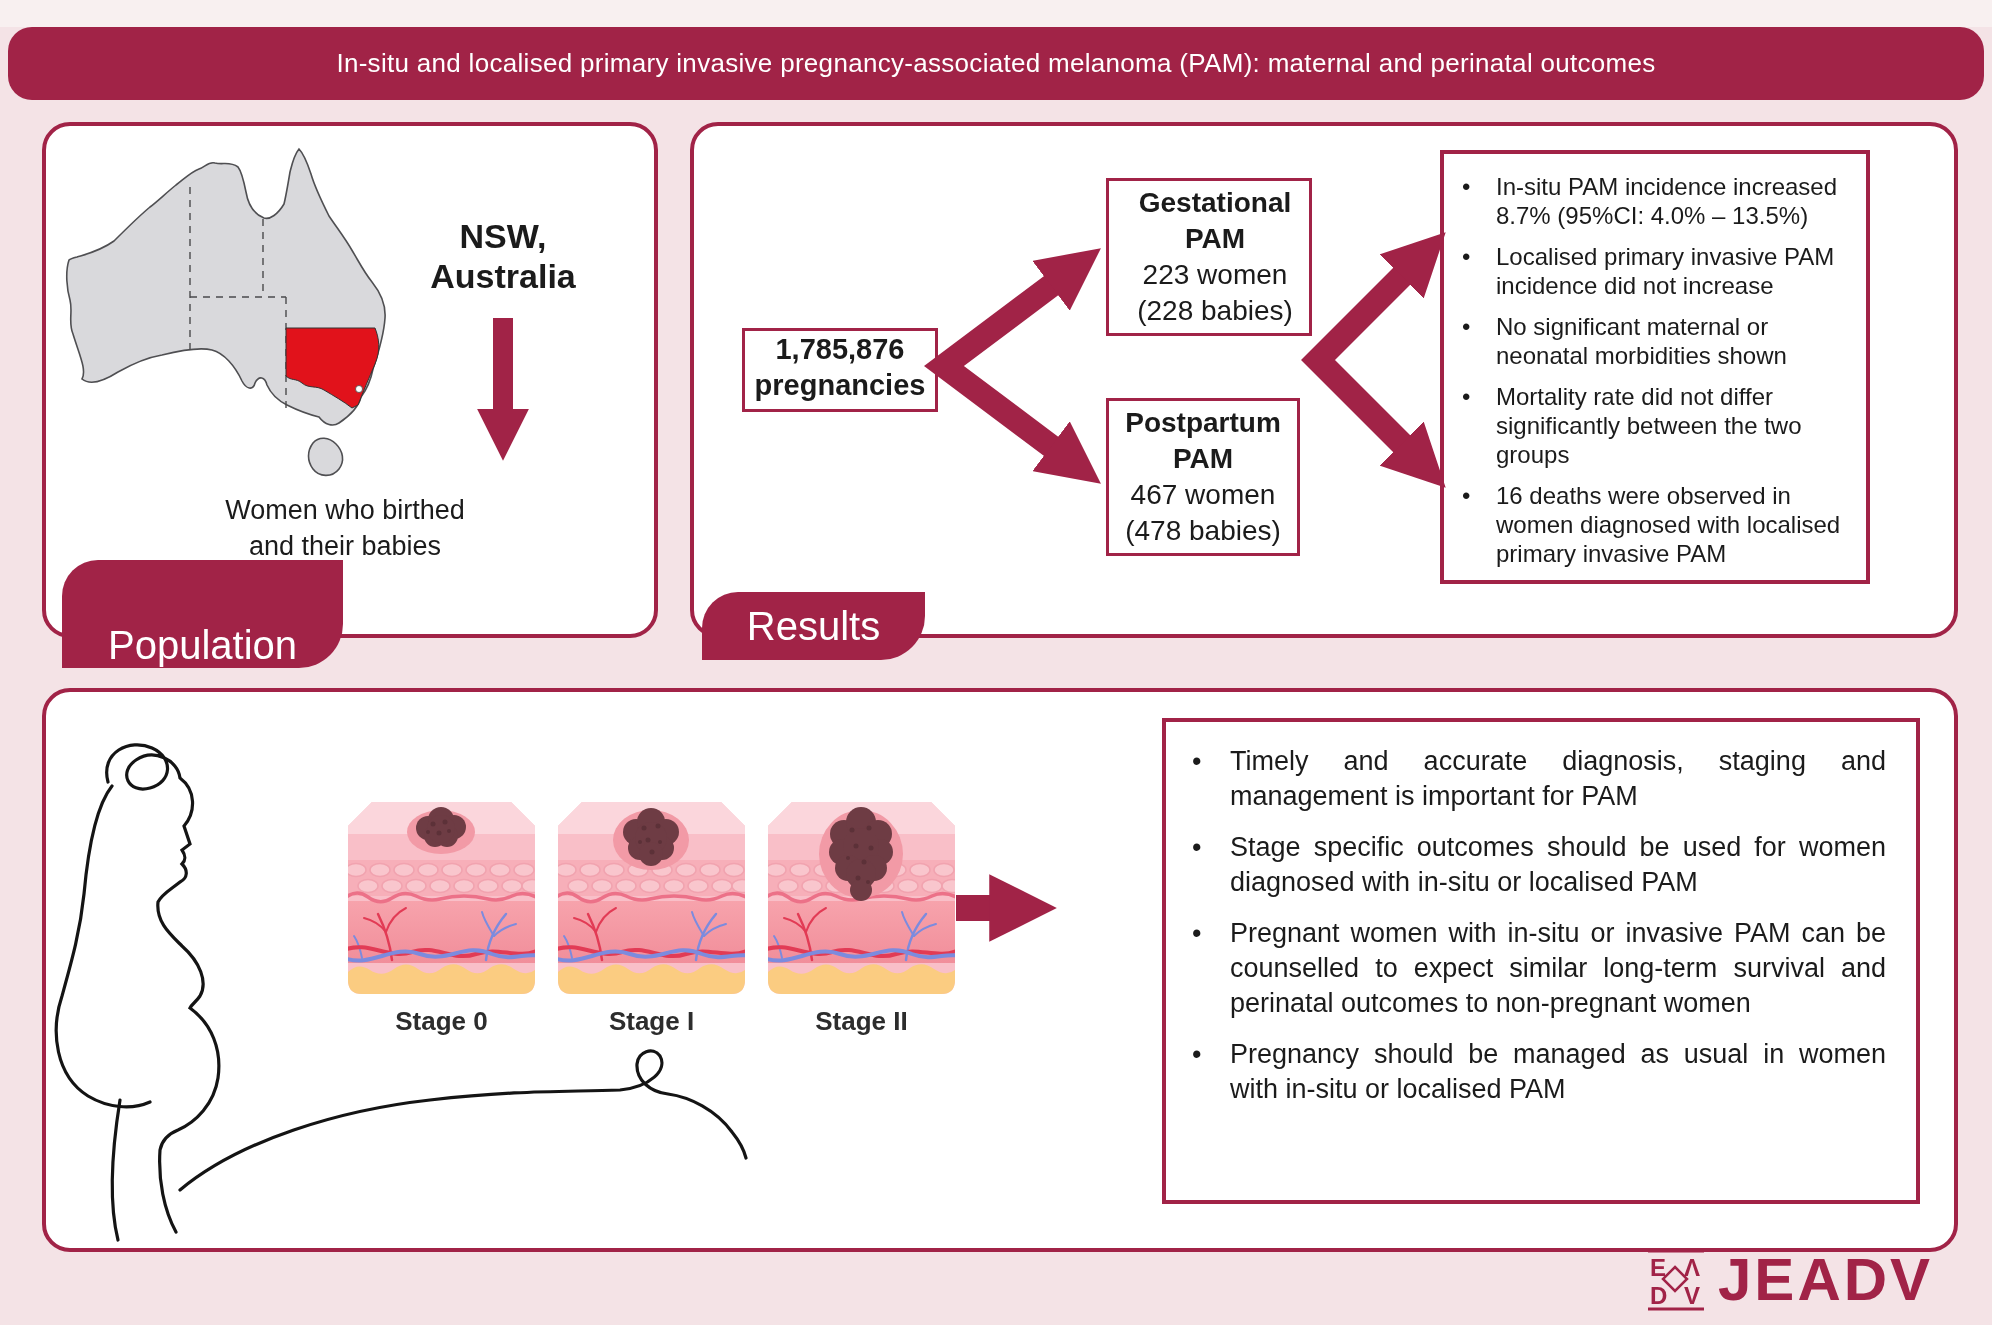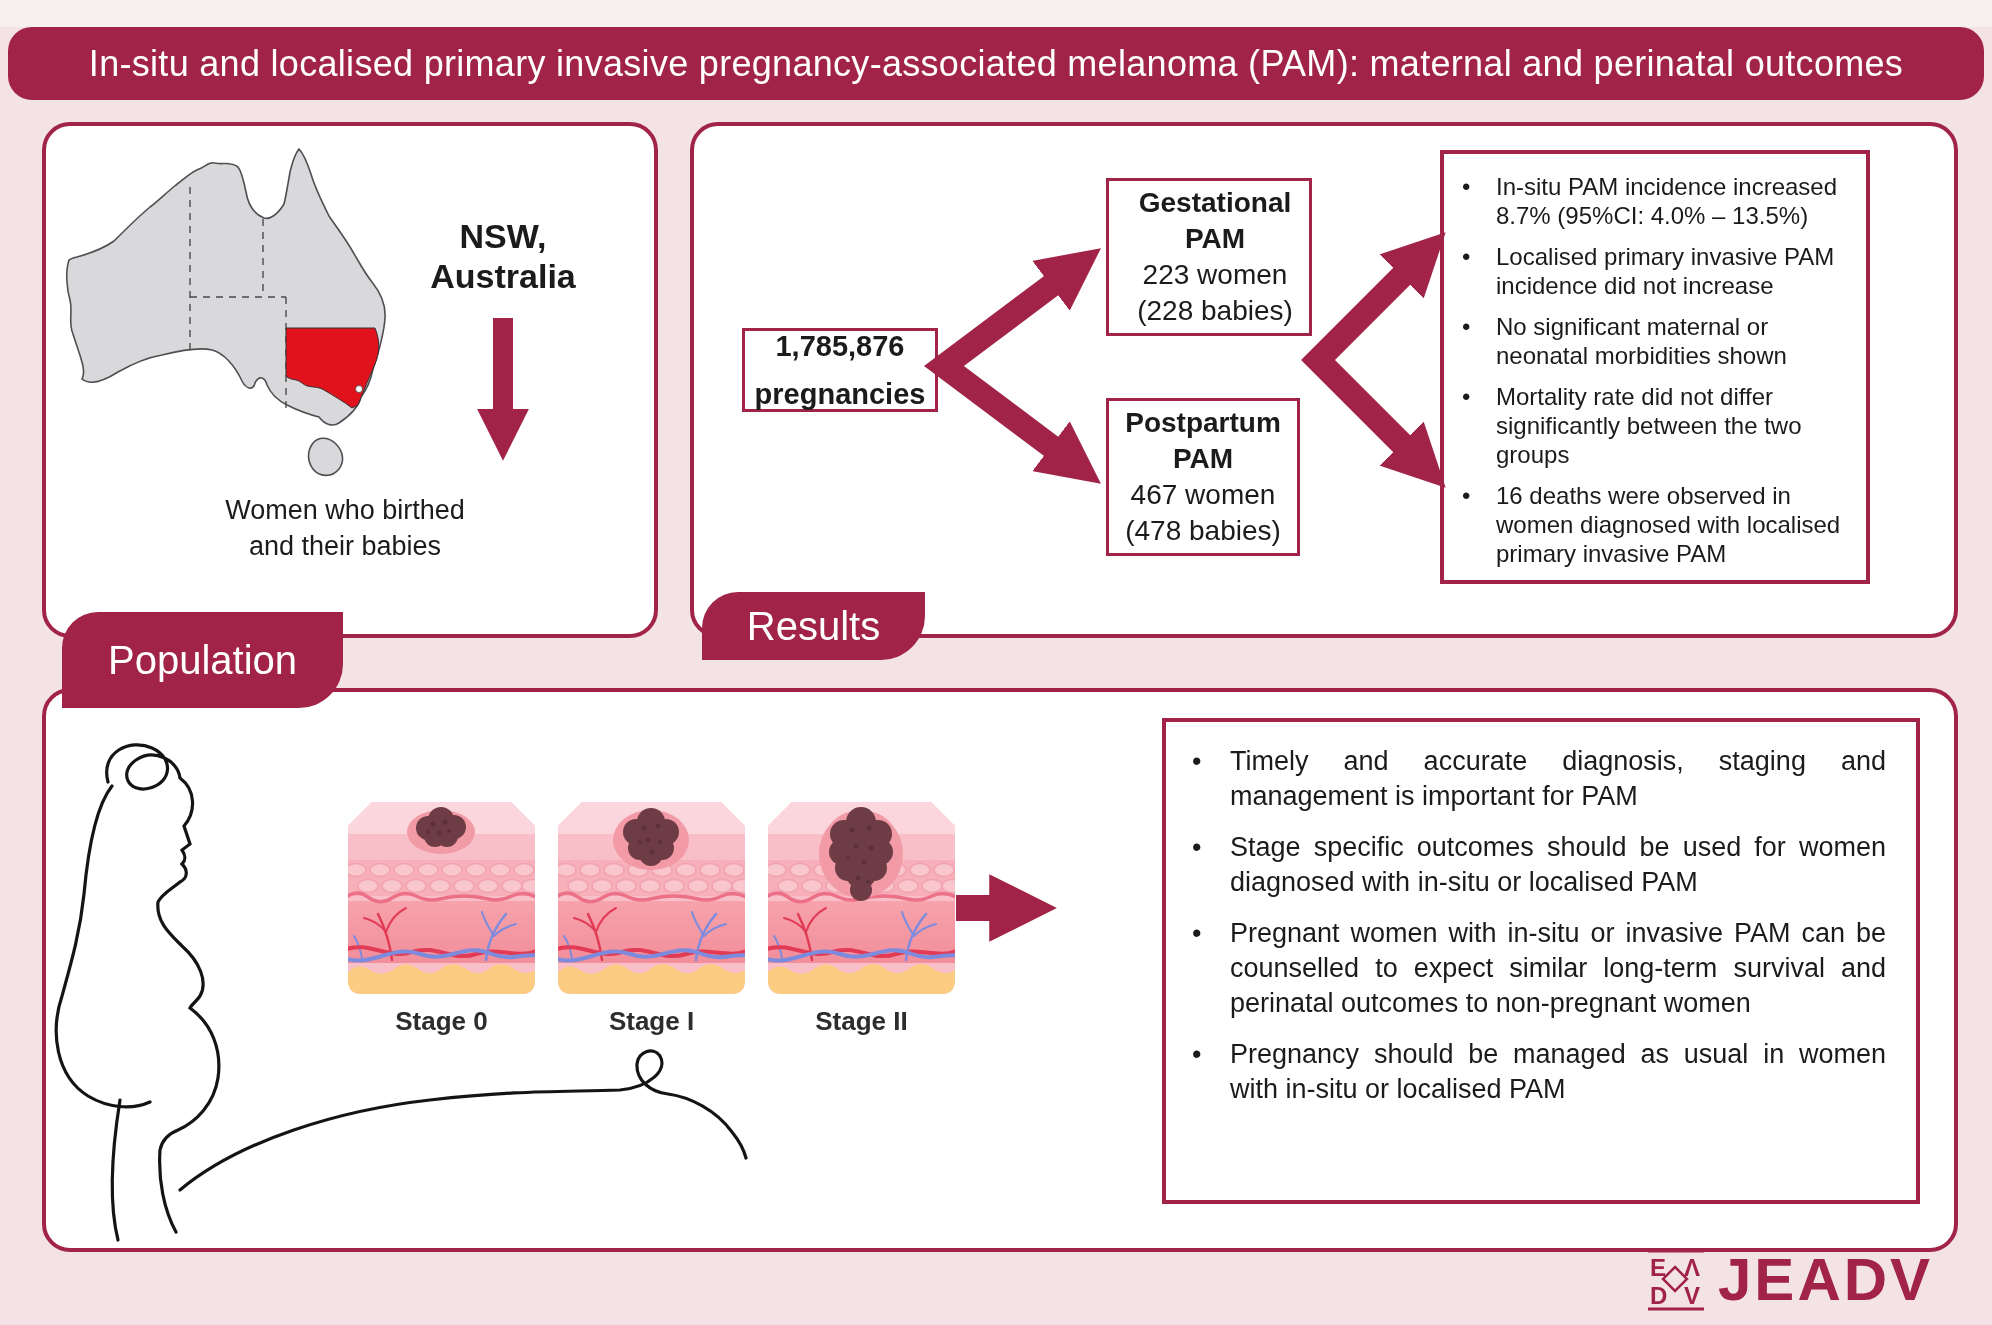--- a/index.html
+++ b/index.html
@@ -3,45 +3,45 @@
 <meta charset="utf-8">
 <style>
   html,body{margin:0;padding:0;}
   .page{position:relative;width:1992px;height:1325px;background:#F4E3E6;
         font-family:"Liberation Sans",sans-serif;color:#1b1b1b;overflow:hidden;}
   .top-strip{position:absolute;left:0;top:0;width:100%;height:27px;background:#F8F0F0;}
 
   
   .banner{position:absolute;left:8px;top:27px;width:1976px;height:73px;background:#A12347;
           border-radius:24px;display:flex;align-items:center;justify-content:center;}
-  .banner .title{color:#ffffff;font-size:36px;letter-spacing:.3px;}
+  .banner .title{color:#ffffff;font-size:26px;letter-spacing:.3px;}
 
   
   .panel{position:absolute;background:#ffffff;border:4px solid #A12347;border-radius:28px;}
   .panel-population{left:42px;top:122px;width:608px;height:508px;}
   .panel-results{left:690px;top:122px;width:1260px;height:508px;}
   .panel-conclusion{left:42px;top:688px;width:1908px;height:556px;}
 
   .tab{position:absolute;background:#A12347;color:#fff;display:flex;align-items:center;
        justify-content:center;font-size:40px;border-radius:36px 0 44px 0;z-index:6;}
-  .tab-population{left:62px;top:612px;width:281px;height:96px;}
+  .tab-population{left:62px;top:560px;width:281px;height:108px;align-items:flex-end;}
   .tab-results{left:702px;top:592px;width:223px;height:68px;}
   .tab-conclusion{left:62px;top:1198px;width:315px;height:96px;}
 
   
   .map-svg{position:absolute;left:62px;top:142px;z-index:2;}
   .nsw-label{position:absolute;left:408px;top:216px;width:190px;text-align:center;
              font-weight:bold;font-size:34px;line-height:40px;z-index:3;}
   .pop-desc{position:absolute;left:52px;top:492px;width:586px;text-align:center;
             font-size:27px;line-height:36px;z-index:3;}
 
   
   .flow-box{position:absolute;background:#fff;border:3px solid #A12347;text-align:center;z-index:3;}
   .box-cohort{left:742px;top:328px;width:190px;height:78px;display:flex;flex-direction:column;
-              justify-content:center;font-weight:bold;font-size:29px;line-height:36px;gap:12px;}
+              justify-content:flex-start;font-weight:bold;font-size:29px;line-height:36px;}
   .box-group{width:188px;height:148px;font-size:28px;line-height:36px;padding-top:4px;box-sizing:content-box;}
   .box-gestational{left:1106px;top:178px;padding-left:12px;}
   .box-postpartum{left:1106px;top:398px;}
   .box-group .b{font-weight:bold;}
 
   .findings-box{position:absolute;left:1440px;top:150px;width:430px;height:434px;box-sizing:border-box;
                 border:4px solid #A12347;background:#fff;padding:18px 20px 14px 18px;z-index:3;}
   .bullet{display:flex;margin-bottom:12px;}
   .bullet .dot{width:34px;flex:none;}
   .findings-box .bullet{font-size:24px;line-height:29px;}

